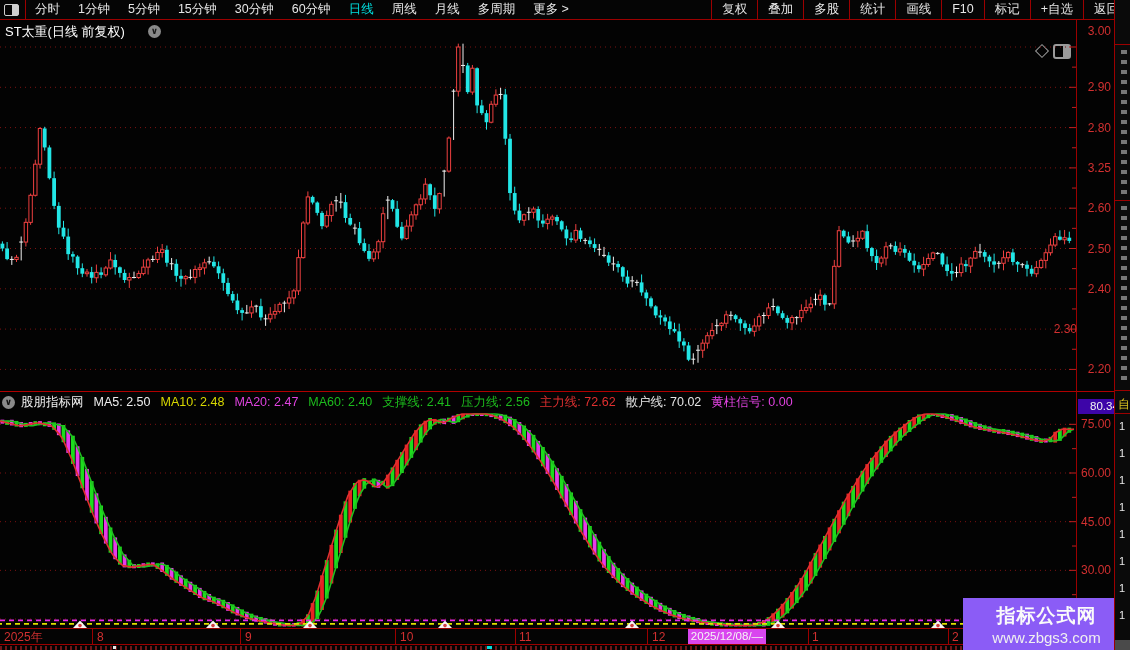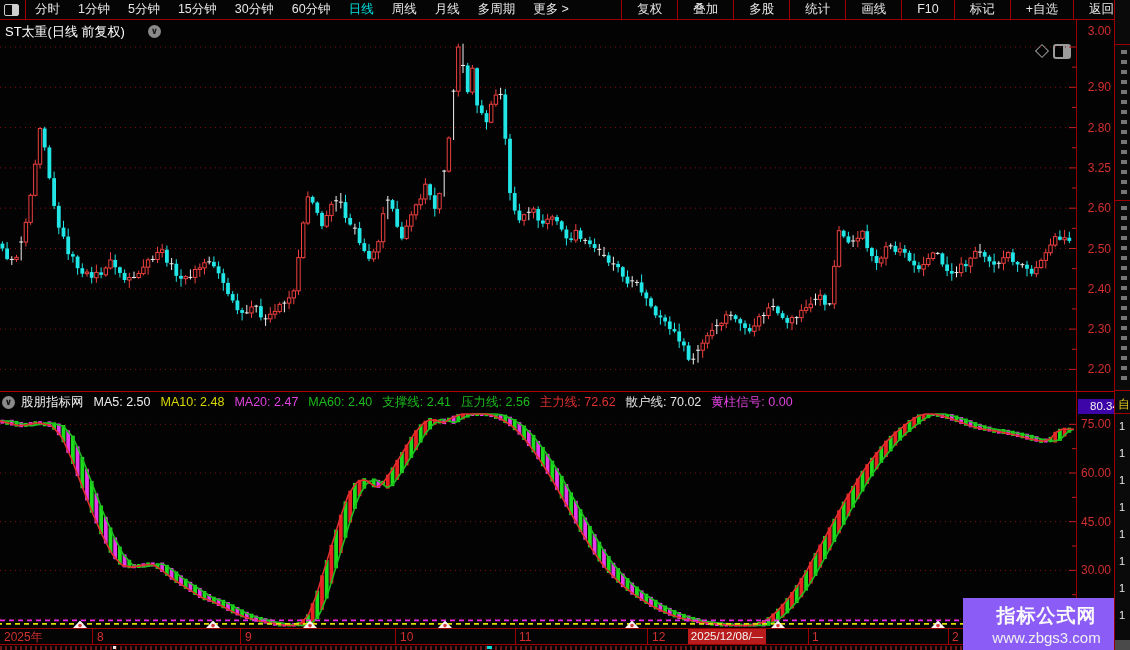--- a/index.html
+++ b/index.html
@@ -7,21 +7,21 @@
        font-family:"Liberation Sans","DejaVu Sans",sans-serif;-webkit-font-smoothing:none;}
   
   #menubar{position:absolute;left:0;top:0;width:1130px;height:19px;display:flex;align-items:center;
            border-bottom:1px solid #9c0000;background:#050505;}
   .win-icon{width:13px;height:10px;border:1px solid #cfcfcf;border-radius:2px;margin:0 6px 0 4px;position:relative;}
   .win-icon::after{content:"";position:absolute;right:0;top:0;width:6px;height:100%;background:#cfcfcf;}
   .menu-sep{width:1px;height:19px;background:#9c0000;}
   .menu-item{color:#e6e6e6;font-size:12.5px;padding:0 9px;line-height:19px;white-space:nowrap;cursor:default;}
   .menu-item.active{color:#00e0e0;}
   #menu-right{margin-left:auto;display:flex;height:19px;align-items:center;}
-  #menu-right .menu-item{border-left:1px solid #9c0000;padding:0 15px;}
+  #menu-right .menu-item{border-left:1px solid #9c0000;padding:0 10px;}
   #menu-right .menu-item:last-child{border-right:1px solid #9c0000;}
   
   #titlebar{position:absolute;left:0;top:20px;width:1130px;height:22px;}
   #stock-title{position:absolute;left:5px;top:3px;color:#ffffff;font-size:13px;}
   .circle-chevron{position:absolute;top:5px;width:13px;height:13px;border-radius:50%;background:#8a8a8a;
                   color:#1a1a1a;font-size:9px;line-height:13px;text-align:center;font-weight:bold;}
   #title-chevron{left:148px;}
   #diamond-icon{position:absolute;left:1037px;top:26px;width:8px;height:8px;border:1px solid #9a9a9a;transform:rotate(45deg);}
   #panes-icon{position:absolute;left:1053px;top:24px;width:14px;height:11px;border:2px solid #9a9a9a;border-radius:3px;}
   #panes-icon::after{content:"";position:absolute;right:0;top:0;width:6px;height:100%;background:#9a9a9a;}
@@ -35,21 +35,21 @@
   #ind-header{position:absolute;left:2px;top:393px;height:18px;display:flex;align-items:center;white-space:nowrap;}
   #ind-collapse{position:relative;width:13px;height:13px;border-radius:50%;background:#8a8a8a;color:#111;
                 font-size:9px;line-height:13px;text-align:center;font-weight:bold;margin-right:6px;flex:none;}
   #ind-name{color:#f0f0f0;font-size:12.5px;margin-right:10px;}
   .ind-field{font-size:12.5px;margin-right:10px;}
   
   #date-axis{position:absolute;left:0;top:628px;width:1130px;height:17px;border-top:1px solid #9c0000;
              border-bottom:1px solid #9c0000;box-sizing:border-box;background:#040404;}
   .date-label{position:absolute;top:1px;color:#d23030;font-size:12px;line-height:14px;}
   .date-tick{position:absolute;top:0;width:1px;height:15px;background:#9c0000;}
-  #date-highlight{position:absolute;top:0;height:15px;background:#b91c1c;color:#f5f5f5;font-size:11.5px;
+  #date-highlight{position:absolute;top:0;height:15px;background:#d946ef;color:#f5f5f5;font-size:11.5px;
                   line-height:15px;text-align:center;}
   
   #bottom-sliver{position:absolute;left:0;top:646px;width:963px;height:4px;
     background:repeating-linear-gradient(to right,#6e1616 0 2px,transparent 2px 5px);}
   #sliver-cyan{position:absolute;left:487px;top:646px;width:5px;height:3px;background:#00dcdc;}
   #sliver-white{position:absolute;left:113px;top:646px;width:3px;height:3px;background:#e8e8e8;}
   
   #watermark{position:absolute;left:963px;top:598px;width:167px;height:52px;background:#8b5cf6;
              display:flex;flex-direction:column;align-items:center;justify-content:center;}
   #watermark-line1{color:#fafafa;font-size:19px;font-weight:bold;letter-spacing:1px;}
@@ -858,21 +858,21 @@
   <div id="axis-vline"></div>
 
   <div id="price-labels">
       <div class="price-label" style="left: 1078px; top: 24px; text-align: right;">3.00</div>
       <div class="price-label" style="left: 1078px; top: 80.3px;">2.90</div>
       <div class="price-label" style="left: 1078px; top: 120.6px;">2.80</div>
       <div class="price-label" style="left: 1078px; top: 160.9px;">3.25</div>
       <div class="price-label" style="left: 1078px; top: 201.2px;">2.60</div>
       <div class="price-label" style="left: 1078px; top: 241.5px;">2.50</div>
       <div class="price-label" style="left: 1078px; top: 281.8px;">2.40</div>
-      <div class="price-label" style="left: 1078px; top: 322.1px; text-align: right;">2.30</div>
+      <div class="price-label" style="left: 1044px; top: 322.1px; text-align: right;">2.30</div>
       <div class="price-label" style="left: 1078px; top: 362.4px;">2.20</div>
     </div>
 
   <div id="ind-header">
     <div id="ind-collapse">∨</div>
     <div id="ind-name">股朋指标网</div>
   <div class="ind-field" style="color: rgb(238, 238, 238);">MA5: 2.50</div>
       <div class="ind-field" style="color: rgb(216, 216, 0);">MA10: 2.48</div>
       <div class="ind-field" style="color: rgb(224, 67, 224);">MA20: 2.47</div>
       <div class="ind-field" style="color: rgb(29, 187, 29);">MA60: 2.40</div>

